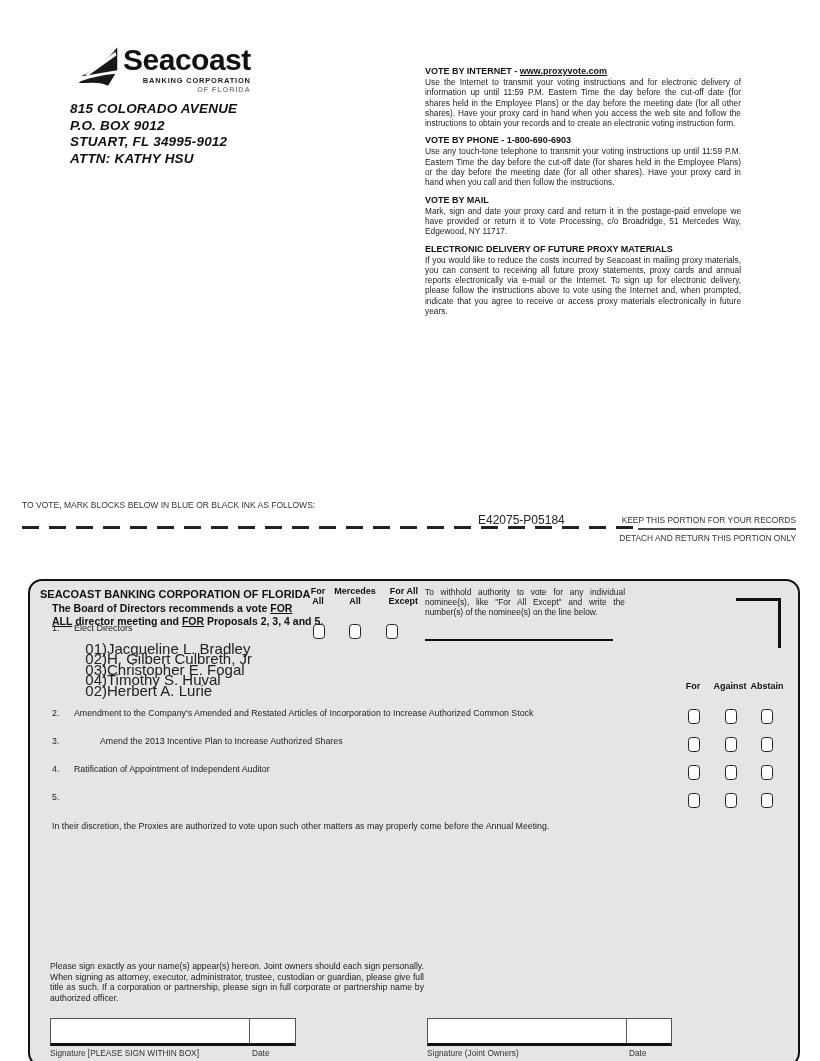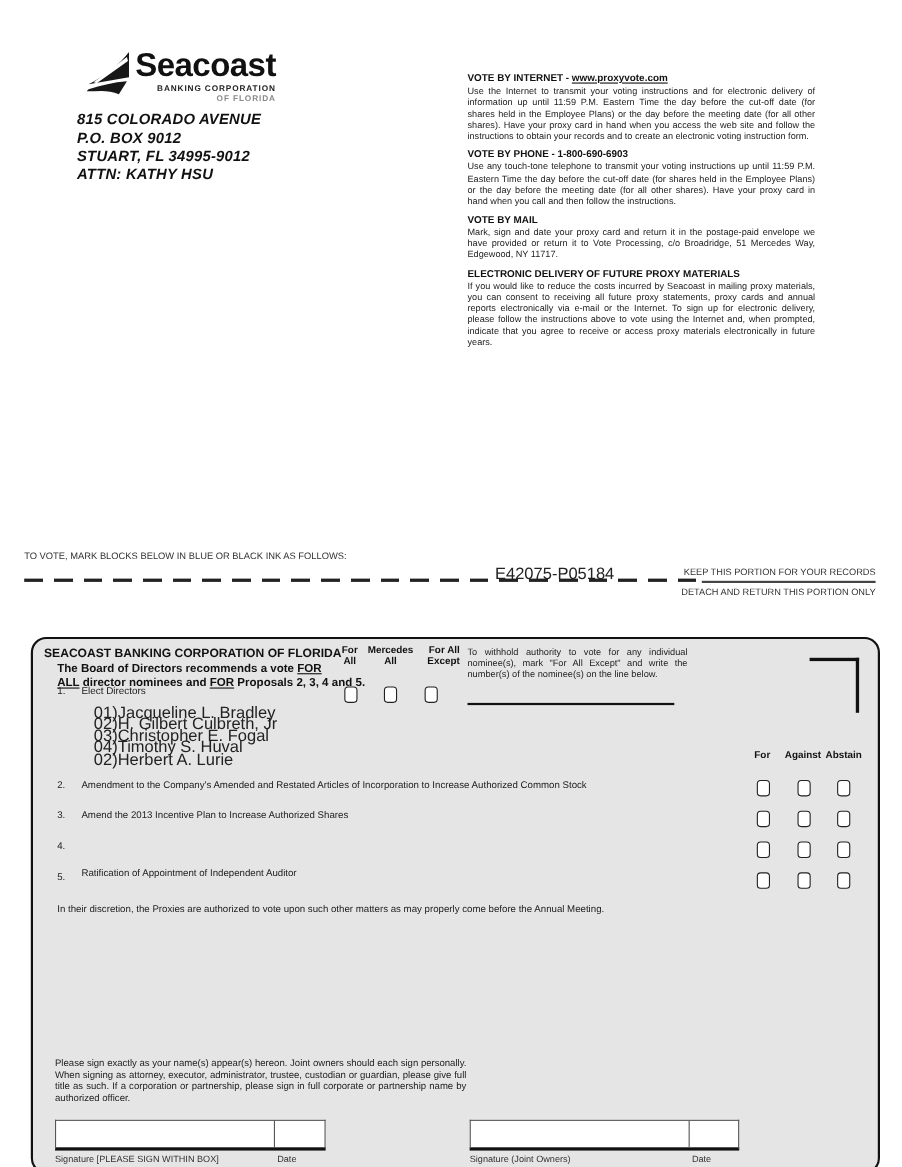--- a/index.html
+++ b/index.html
@@ -18,21 +18,21 @@
 
   
   .vote-methods{position:absolute;left:425px;top:50px;width:316px;margin-top:16px;}
   .vm-section{margin-bottom:7px;}
   .vm-title{font-size:9px;font-weight:bold;color:#111;line-height:11px;}
   .vm-link{text-decoration:underline;}
   .vm-body{font-size:8.3px;line-height:10.3px;text-align:justify;color:#222;}
 
   
   .mark-instruction{position:absolute;left:22px;top:500px;font-size:8.5px;color:#333;}
-  .control-number{position:absolute;left:450px;top:513px;font-size:15px;color:#222;}
+  .control-number{position:absolute;left:478px;top:513px;font-size:12px;color:#222;}
   .keep-portion{position:absolute;right:24px;top:515px;font-size:8.4px;color:#333;margin-left:40px;}
   .keep-underline{position:absolute;left:638px;top:528px;width:158px;height:1.5px;background:#444;}
   .dashed-line{position:absolute;left:22px;top:526px;width:612px;height:3px;
                background:repeating-linear-gradient(90deg,#222 0 17px,transparent 17px 27px);}
   .valid-note{position:absolute;left:150px;top:532px;width:500px;text-align:center;
               font-size:10px;font-weight:bold;color:#111;}
   .detach-portion{position:absolute;right:24px;top:533px;font-size:8.4px;color:#333;text-align:right;}
 
   
   .card{position:absolute;left:28px;top:579px;width:772px;height:488px;
@@ -130,27 +130,27 @@
   <div class="control-number">E42075-P05184</div>
   <div class="keep-portion">KEEP THIS PORTION FOR YOUR RECORDS</div>
   <div class="keep-underline"></div>
   <div class="dashed-line"></div>
   <div class="detach-portion">DETACH AND RETURN THIS PORTION ONLY</div>
 
   <div class="card">
 
     <div class="company">SEACOAST BANKING CORPORATION OF FLORIDA</div>
 
-    <div class="recommendation"><span>The Board of Directors recommends a vote </span><span class="u">FOR</span><br><span class="u">ALL</span><span> director nominees and </span><span class="u">FOR</span><span> Proposals 2, 3, 4 and 5.</span></div>
+    <div class="recommendation"><span>The Board of Directors recommends a vote </span><span class="u">FOR</span><br><span class="u">ALL</span><span> director meeting and </span><span class="u">FOR</span><span> Proposals 2, 3, 4 and 5.</span></div>
 
     <div class="col-head ch1"><span>For</span><br><span>All</span></div>
     <div class="col-head ch2"><span>Mercedes</span><br><span>All</span></div>
     <div class="col-head ch3"><span>For All</span><br><span>Except</span></div>
 
-    <div class="withhold-note">To withhold authority to vote for any individual nominee(s), mark "For All Except" and write the number(s) of the nominee(s) on the line below.</div>
+    <div class="withhold-note">To withhold authority to vote for any individual nominee(s), like "For All Except" and write the number(s) of the nominee(s) on the line below.</div>
     <div class="writein-line"></div>
     <div class="corner-mark"></div>
 
     <div class="p1-num">1.</div>
     <div class="p1-label">Elect Directors</div>
     <div class="cb" style="left:283px;top:43px;"></div>
     <div class="cb" style="left:319px;top:43px;"></div>
     <div class="cb" style="left:356px;top:43px;"></div>
 
     <div class="nominees">
@@ -180,27 +180,27 @@
     <div class="res-head rh2">Against</div>
     <div class="res-head rh3">Abstain</div>
 
     <div class="prop-num" style="top:127px;">2.</div>
     <div class="prop-text" style="top:127px;">Amendment to the Company's Amended and Restated Articles of Incorporation to Increase Authorized Common Stock</div>
     <div class="cb" style="left:658px;top:128px;"></div>
     <div class="cb" style="left:695px;top:128px;"></div>
     <div class="cb" style="left:731px;top:128px;"></div>
 
     <div class="prop-num" style="top:155px;">3.</div>
-    <div class="prop-text" style="top:155px;">Amend the 2013 Incentive Plan to Increase Authorized Shares</div>
+    <div class="prop-text" style="top:155px;margin-left:26px;">Amend the 2013 Incentive Plan to Increase Authorized Shares</div>
     <div class="cb" style="left:658px;top:156px;"></div>
     <div class="cb" style="left:695px;top:156px;"></div>
     <div class="cb" style="left:731px;top:156px;"></div>
 
     <div class="prop-num" style="top:183px;">4.</div>
-    <div class="prop-text" style="top:183px;margin-top:24px;">Ratification of Appointment of Independent Auditor</div>
+    <div class="prop-text" style="top:183px;">Ratification of Appointment of Independent Auditor</div>
     <div class="cb" style="left:658px;top:184px;"></div>
     <div class="cb" style="left:695px;top:184px;"></div>
     <div class="cb" style="left:731px;top:184px;"></div>
 
     <div class="prop-num" style="top:211px;">5.</div>
     <div class="cb" style="left:658px;top:212px;"></div>
     <div class="cb" style="left:695px;top:212px;"></div>
     <div class="cb" style="left:731px;top:212px;"></div>
 
     <div class="discretion">In their discretion, the Proxies are authorized to vote upon such other matters as may properly come before the Annual Meeting.</div>

